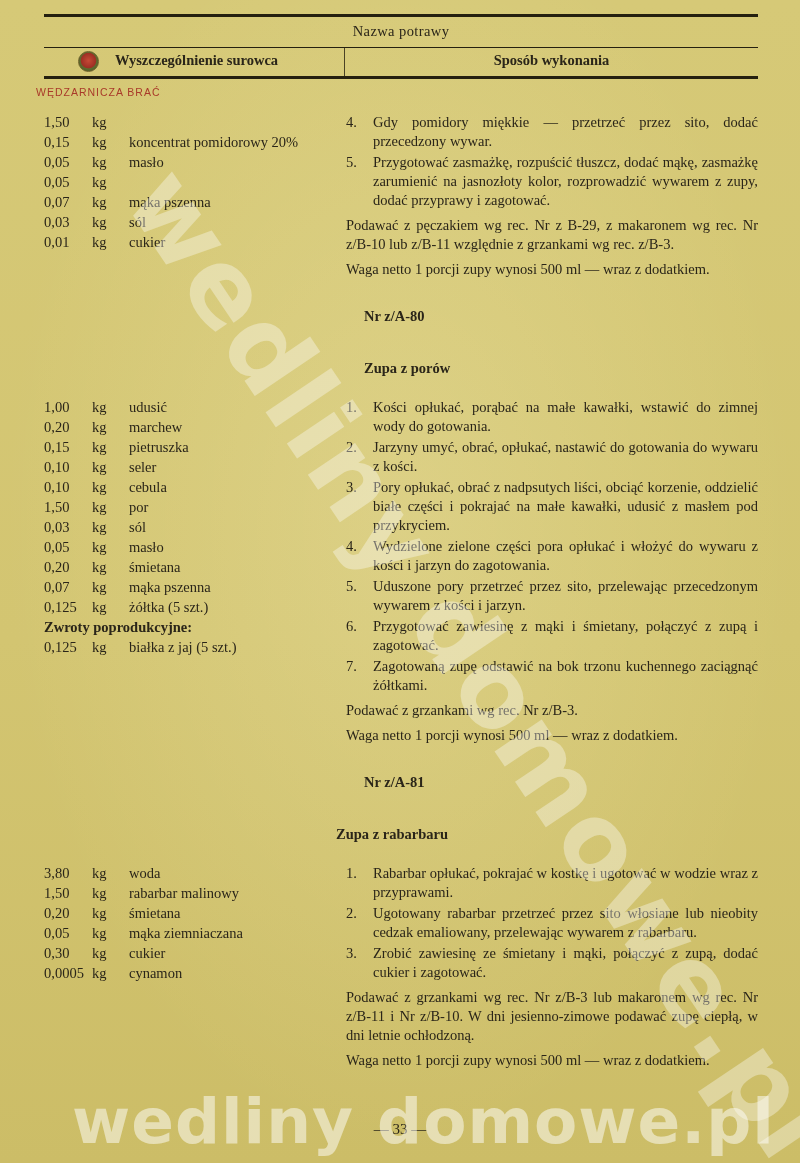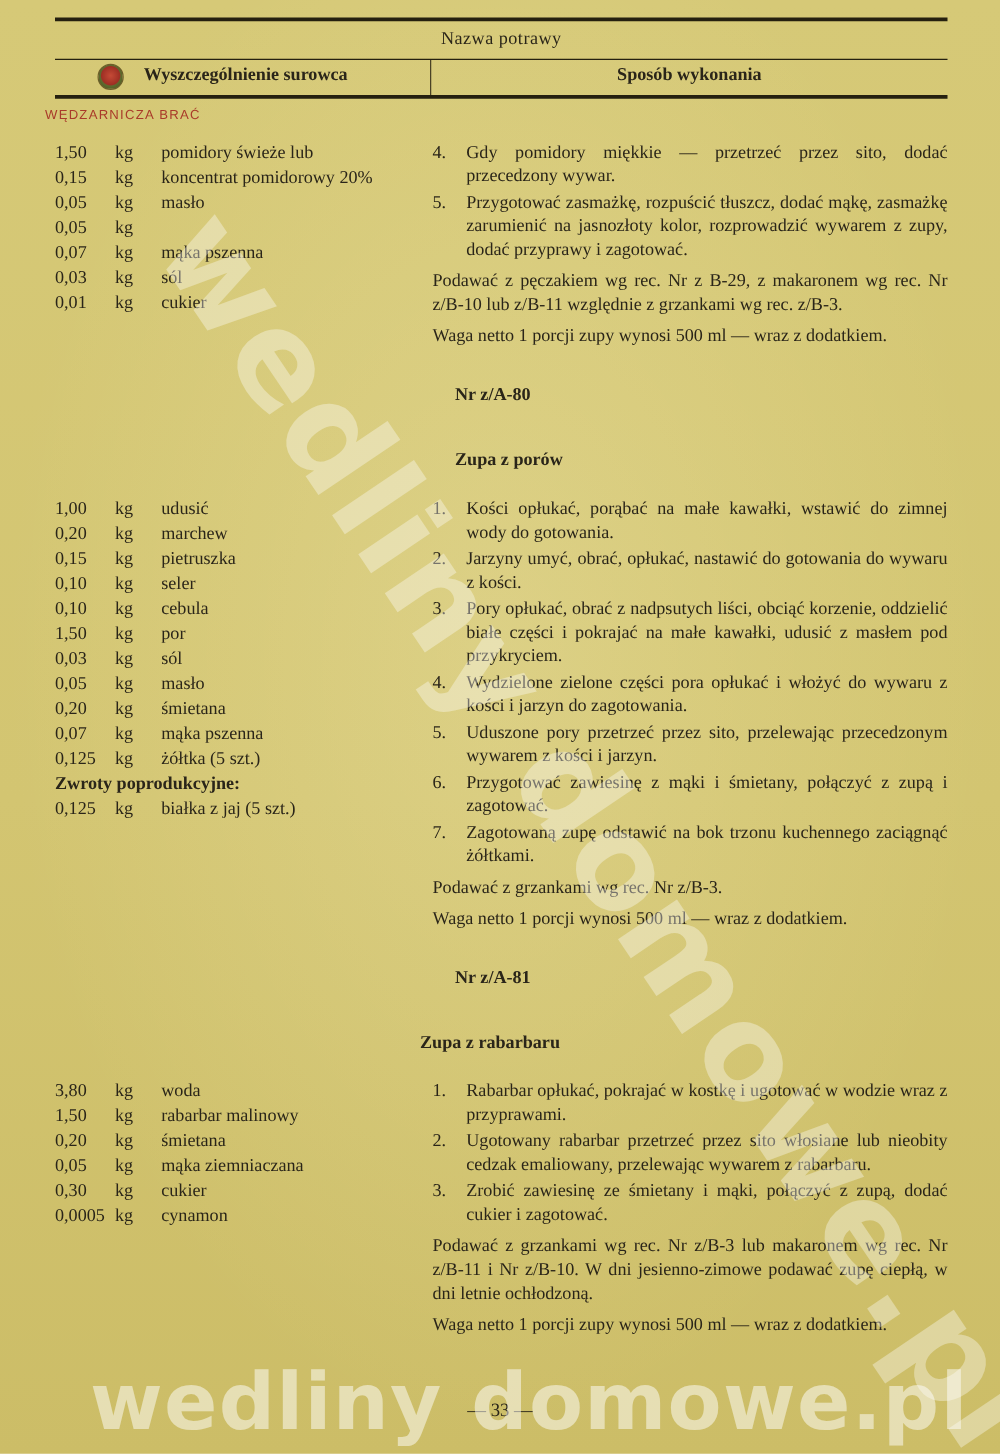--- a/index.html
+++ b/index.html
@@ -108,21 +108,20 @@
       <div class="col-right-head">Sposób wykonania</div>
     </div>
 
     <div class="brand">WĘDZARNICZA BRAĆ</div>
 
     <section class="cols">
       <div class="ing-col">
         <div class="ing">
           <span class="qty">1,50</span>
           <span class="unit">kg</span>
-          <span class="name">pomidory świeże lub</span>
         </div>
         <div class="ing">
           <span class="qty">0,15</span>
           <span class="unit">kg</span>
           <span class="name">koncentrat pomidorowy 20%</span>
         </div>
         <div class="ing">
           <span class="qty">0,05</span>
           <span class="unit">kg</span>
           <span class="name">masło</span>

